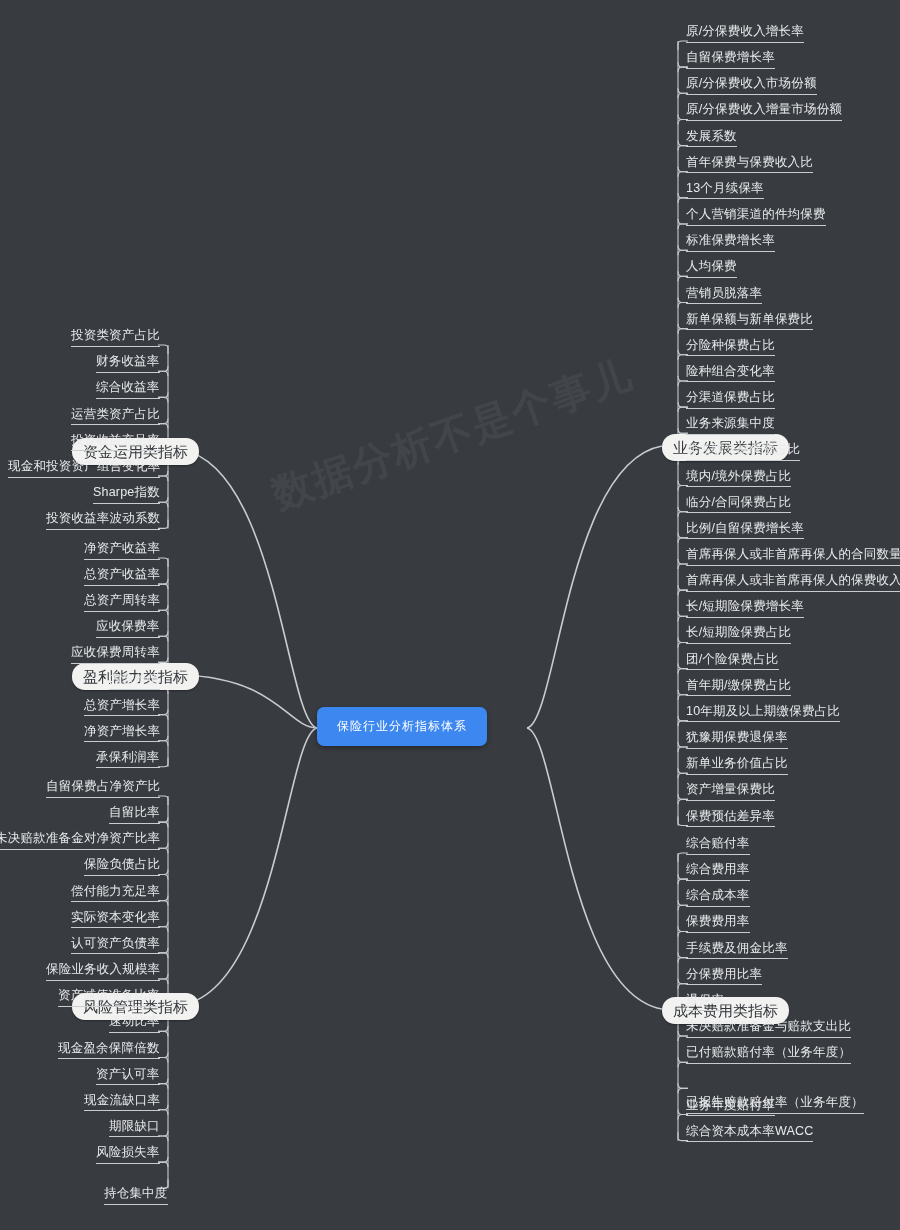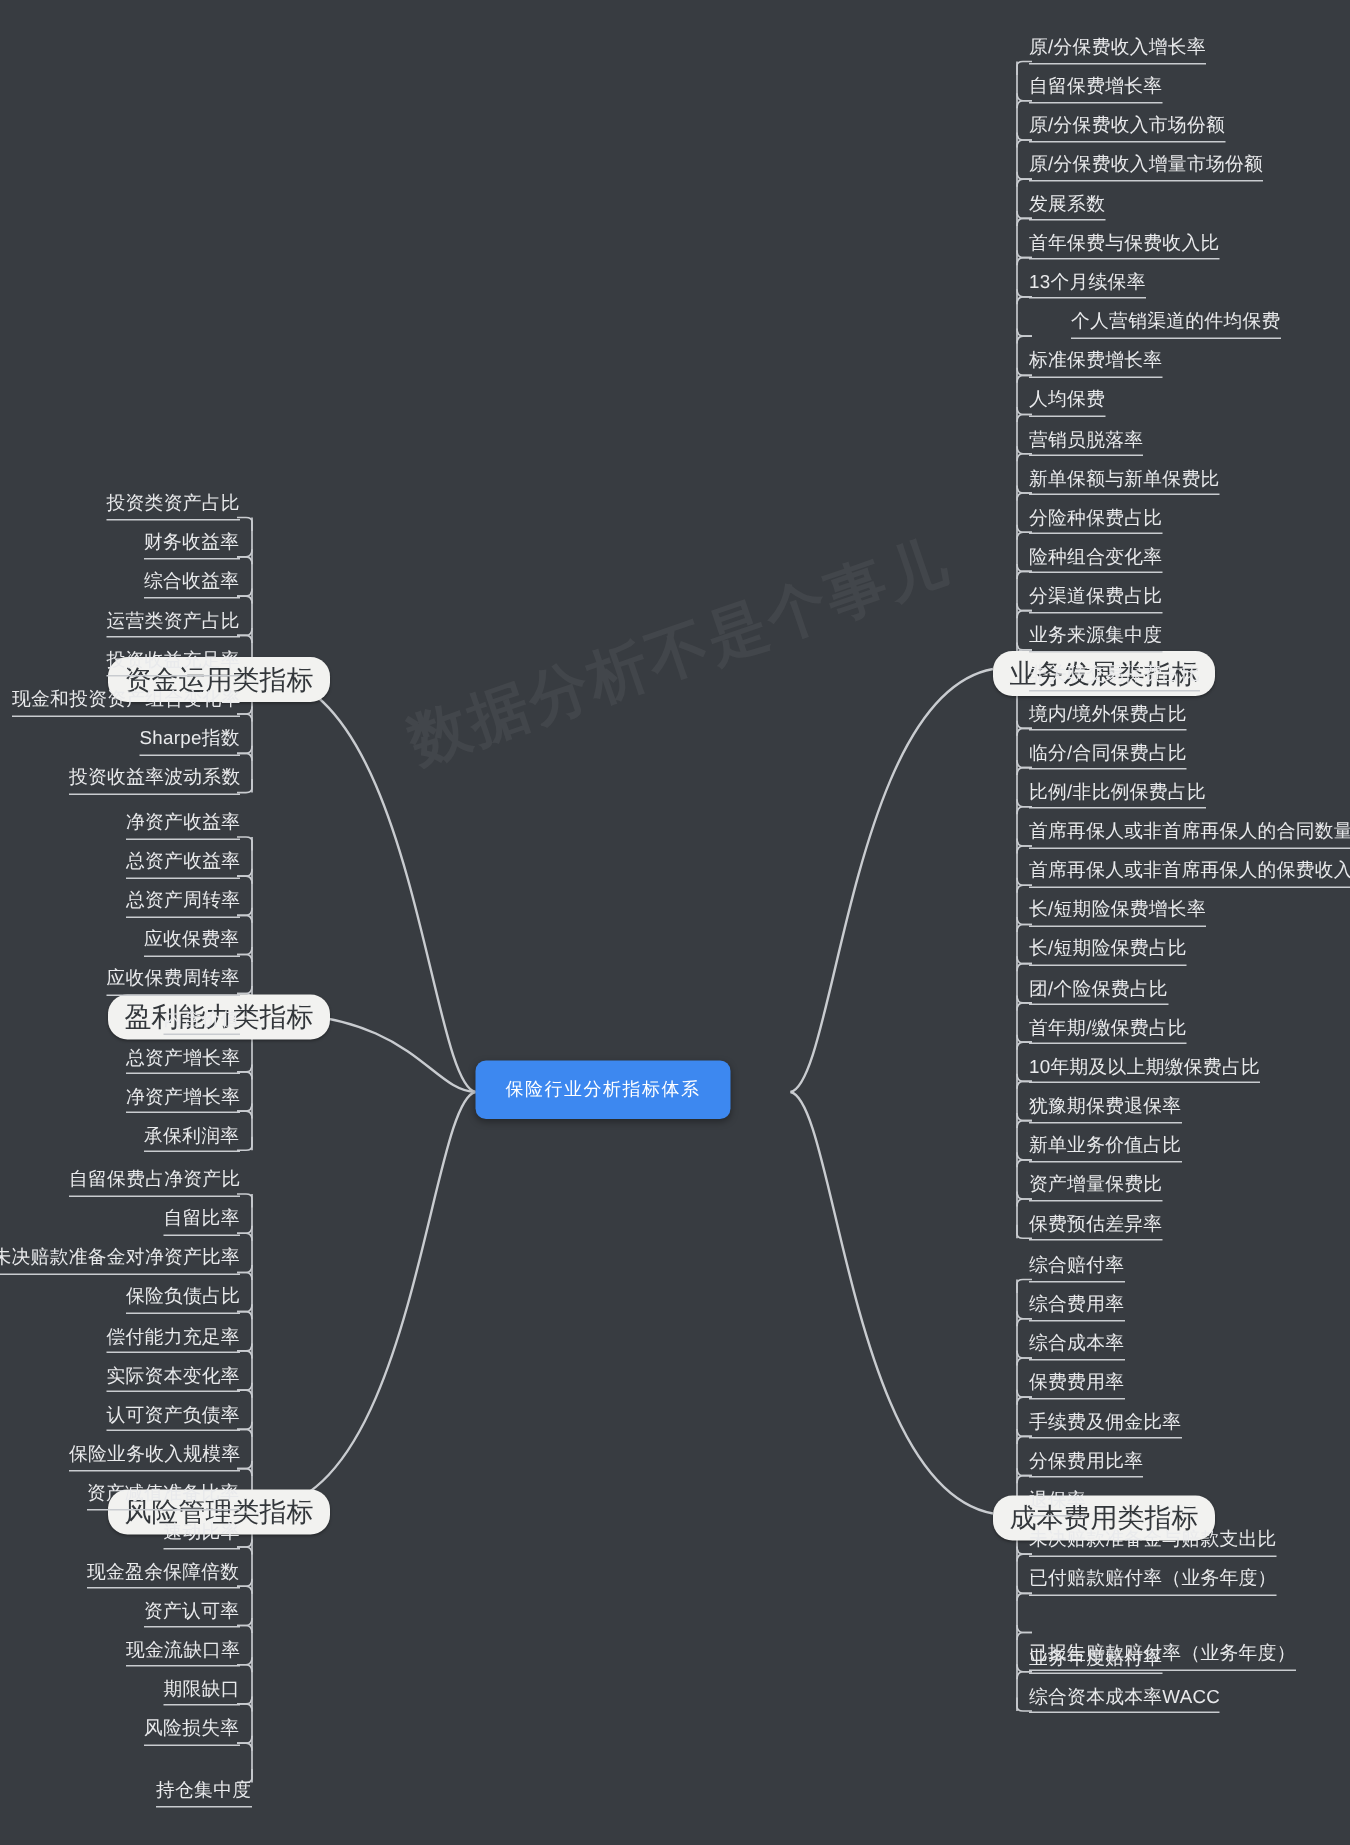--- a/index.html
+++ b/index.html
@@ -33,21 +33,21 @@
     padding-bottom:4px;
     border-bottom:1px solid #c9ccd0;
     letter-spacing:.2px;
   }
   .leaf.r{text-align:left;}
   .leaf.l{text-align:right;}
   .branch{
     position:absolute;
     background:#f2f2f0;
     color:#33373b;
-    font-size:18px;
+    font-size:15px;
     border-radius:13px;
     padding:6px 11px;
     white-space:nowrap;
     line-height:1.05;
     box-shadow:0 1px 2px rgba(0,0,0,.35);
   }
   .root{
     position:absolute;
     background:#3d88f0;
     color:#ffffff;
@@ -265,33 +265,33 @@
       <div class="leaf l" style="left: 96px; top: 1146.1px;">风险损失率</div>
       <div class="leaf l" style="left: 104px; top: 1172.25px; margin-top: 15px;">持仓集中度</div>
       <div class="branch" style="left: 662px; top: 433.5px;">业务发展类指标</div>
       <div class="leaf r" style="left: 686px; top: 25px;">原/分保费收入增长率</div>
       <div class="leaf r" style="left: 686px; top: 51.15px;">自留保费增长率</div>
       <div class="leaf r" style="left: 686px; top: 77.3px;">原/分保费收入市场份额</div>
       <div class="leaf r" style="left: 686px; top: 103.45px;">原/分保费收入增量市场份额</div>
       <div class="leaf r" style="left: 686px; top: 129.6px; text-align: center;">发展系数</div>
       <div class="leaf r" style="left: 686px; top: 155.75px;">首年保费与保费收入比</div>
       <div class="leaf r" style="left: 686px; top: 181.9px;">13个月续保率</div>
-      <div class="leaf r" style="left: 714px; top: 208.05px;">个人营销渠道的件均保费</div>
+      <div class="leaf r" style="left: 686px; top: 208.05px;">个人营销渠道的件均保费</div>
       <div class="leaf r" style="left: 686px; top: 234.2px;">标准保费增长率</div>
       <div class="leaf r" style="left: 686px; top: 260.35px;">人均保费</div>
       <div class="leaf r" style="left: 686px; top: 286.5px;">营销员脱落率</div>
       <div class="leaf r" style="left: 686px; top: 312.65px;">新单保额与新单保费比</div>
       <div class="leaf r" style="left: 686px; top: 338.8px;">分险种保费占比</div>
       <div class="leaf r" style="left: 686px; top: 364.95px;">险种组合变化率</div>
       <div class="leaf r" style="left: 686px; top: 391.1px;">分渠道保费占比</div>
       <div class="leaf r" style="left: 686px; top: 417.25px;">业务来源集中度</div>
       <div class="leaf r" style="left: 686px; top: 443.4px;">非关联交易保费占比</div>
       <div class="leaf r" style="left: 686px; top: 469.55px;">境内/境外保费占比</div>
       <div class="leaf r" style="left: 686px; top: 495.7px;">临分/合同保费占比</div>
-      <div class="leaf r" style="left: 686px; top: 521.85px;">比例/非比例保费占比</div>
+      <div class="leaf r" style="left: 686px; top: 521.85px;">比例/自留保费增长率</div>
       <div class="leaf r" style="left: 686px; top: 548px;">首席再保人或非首席再保人的合同数量占比</div>
       <div class="leaf r" style="left: 686px; top: 574.15px;">首席再保人或非首席再保人的保费收入占比</div>
       <div class="leaf r" style="left: 686px; top: 600.3px;">长/短期险保费增长率</div>
       <div class="leaf r" style="left: 686px; top: 626.45px;">长/短期险保费占比</div>
       <div class="leaf r" style="left: 686px; top: 652.6px;">团/个险保费占比</div>
       <div class="leaf r" style="left: 686px; top: 678.75px;">首年期/缴保费占比</div>
       <div class="leaf r" style="left: 686px; top: 704.9px;">10年期及以上期缴保费占比</div>
       <div class="leaf r" style="left: 686px; top: 731.05px;">犹豫期保费退保率</div>
       <div class="leaf r" style="left: 686px; top: 757.2px;">新单业务价值占比</div>
       <div class="leaf r" style="left: 686px; top: 783.35px;">资产增量保费比</div>

